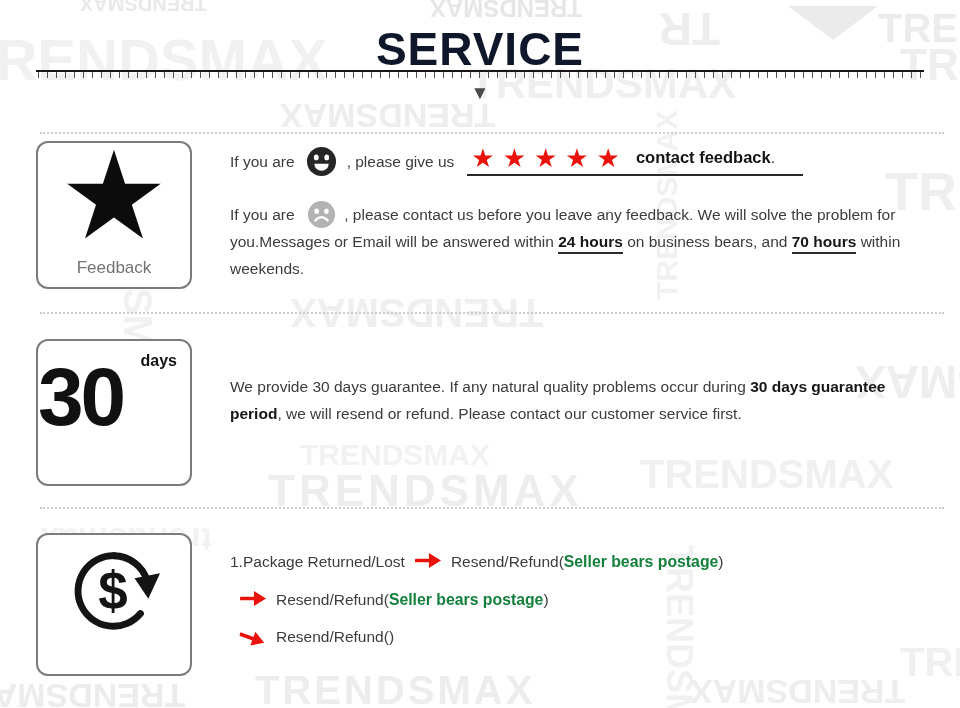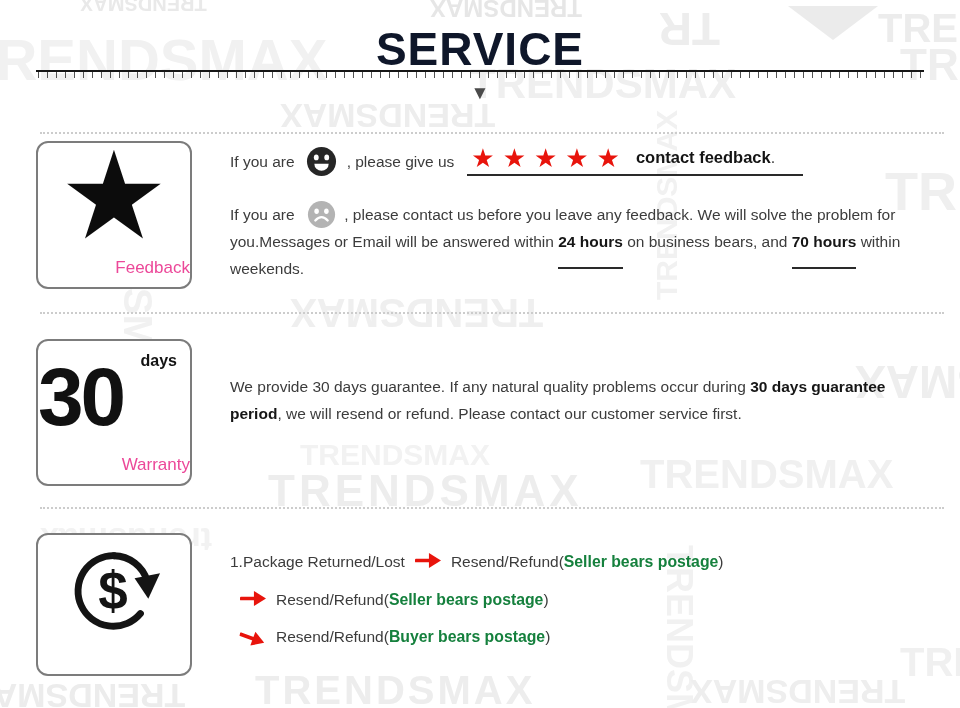--- a/index.html
+++ b/index.html
@@ -30,21 +30,21 @@
   .dotted{position:absolute;left:40px;right:16px;height:0;z-index:1;border-top:2px dotted #cccccc;}
   .dot1{top:132px}.dot2{top:312px}.dot3{top:507px}
   
   .info-box{
     position:absolute;left:36px;width:152px;z-index:2;background:#fff;
     border:2px solid #7c7c7c;border-radius:12px;
   }
   .box-feedback{top:141px;height:144px;}
   .box-warranty{top:339px;height:143px;}
   .box-return{top:533px;height:139px;}
-  .box-label{position:absolute;bottom:9px;left:0;right:0;text-align:right;font-size:17px;color:#ec4899;}
+  .box-label{position:absolute;bottom:9px;left:0;right:0;text-align:center;font-size:17px;color:#737373;}
   .big-star{position:absolute;top:-12px;left:0;right:0;text-align:center;font-size:122px;line-height:130px;color:#0c0c0c;}
   .days-tag{position:absolute;top:11px;right:13px;font-size:16px;font-weight:bold;color:#131313;}
   .big-30{
     position:absolute;top:14px;left:0;right:26px;text-align:left;
     font-size:82px;font-weight:bold;letter-spacing:-3px;color:#111;line-height:84px;
   }
   .dollar-wrap{position:absolute;top:6px;left:0;right:0;text-align:center;}
   
   .line1{position:absolute;left:230px;top:146px;z-index:2;display:flex;align-items:center;font-size:15.5px;color:#3c3c3c;}
   .face{flex:0 0 auto;}
@@ -53,21 +53,21 @@
     display:inline-flex;align-items:center;margin-left:13px;
     border-bottom:2px solid #2a2a2a;padding:0 28px 6px 4px;
   }
   .rating-star{font-size:26px;line-height:20px;color:#e8140c;margin-right:8px;}
   .pos-label{font-size:16.5px;font-weight:bold;color:#141414;margin-left:8px;}
   .pos-period{font-size:16px;color:#3c3c3c;}
   .para{position:absolute;left:230px;z-index:2;margin:0;font-size:15.5px;line-height:26.8px;color:#3c3c3c;}
   .para-contact{top:200px;width:672px;}
   .para-warranty{top:374px;width:664px;}
   .sad-svg{vertical-align:-9px;margin:0 4px 0 8px;}
-  .bu{font-weight:bold;color:#161616;border-bottom:2px solid #2a2a2a;padding-bottom:17px;}
+  .bu{font-weight:bold;color:#161616;border-bottom:2px solid #2a2a2a;padding-bottom:2px;}
   .b{font-weight:bold;color:#161616;}
   
   .returns{position:absolute;left:230px;top:553px;z-index:2;}
   .ret-row{display:flex;align-items:flex-start;height:26px;margin-bottom:11.5px;font-size:15.5px;color:#3c3c3c;}
   .red-arrow{margin:0 10px;flex:0 0 auto;}
   .red-arrow rect,.red-arrow polygon{fill:#e8140c;}
   .arrow-tilt{transform:rotate(20deg) translateY(3px);}
   .ret-bold{font-weight:bold;color:#15803d;font-size:15.8px;}
 </style>
 </head>
@@ -141,21 +141,20 @@
       <ellipse cx="10.6" cy="12.4" rx="2.5" ry="3" fill="#fff"></ellipse>
       <ellipse cx="21.4" cy="12.4" rx="2.5" ry="3" fill="#fff"></ellipse>
       <path d="M9.2 22.6 q6.8 -7.4 13.6 0" fill="none" stroke="#fff" stroke-width="2.6" stroke-linecap="round"></path>
     </svg>
     <span>, please contact us before you leave any feedback. We will solve the problem for you.Messages or Email will be answered within </span><span class="bu">24 hours</span><span> on business bears, and </span><span class="bu">70 hours</span><span> within weekends.</span>
   </p>
 
   <div class="info-box box-warranty">
     <div class="days-tag">days</div>
     <div class="big-30">30</div>
-    <div class="box-label">Warranty</div>
   </div>
 
   <p class="para para-warranty">
     <span>We provide 30 days guarantee. If any natural quality problems occur during </span><span class="b">30 days guarantee period</span><span>, we will resend or refund. Please contact our customer service first.</span>
   </p>
 
   <div class="info-box box-return">
     <div class="dollar-wrap">
       <svg width="98" height="98" viewBox="0 0 100 100">
         <path d="M50 15 A 36 36 0 1 0 77 74" fill="none" stroke="#141414" stroke-width="7" stroke-linecap="round"></path>
@@ -185,18 +184,17 @@
       <span>Resend/Refund(</span>
         <span class="ret-bold">Seller bears postage</span>
         <span>)</span>
     </div>
     <div class="ret-row">
       <svg class="red-arrow arrow-tilt" width="26" height="15" viewBox="0 0 28 16">
         <rect x="0" y="6" width="17" height="4" rx="1"></rect>
           <polygon points="15,0 28,8 15,16"></polygon>
       </svg>
       <span>Resend/Refund(</span>
-        <span class="ret-bold">Buyer bears postage</span>
         <span>)</span>
     </div>
   </div>
 
 </div>
 
 </body></html>

